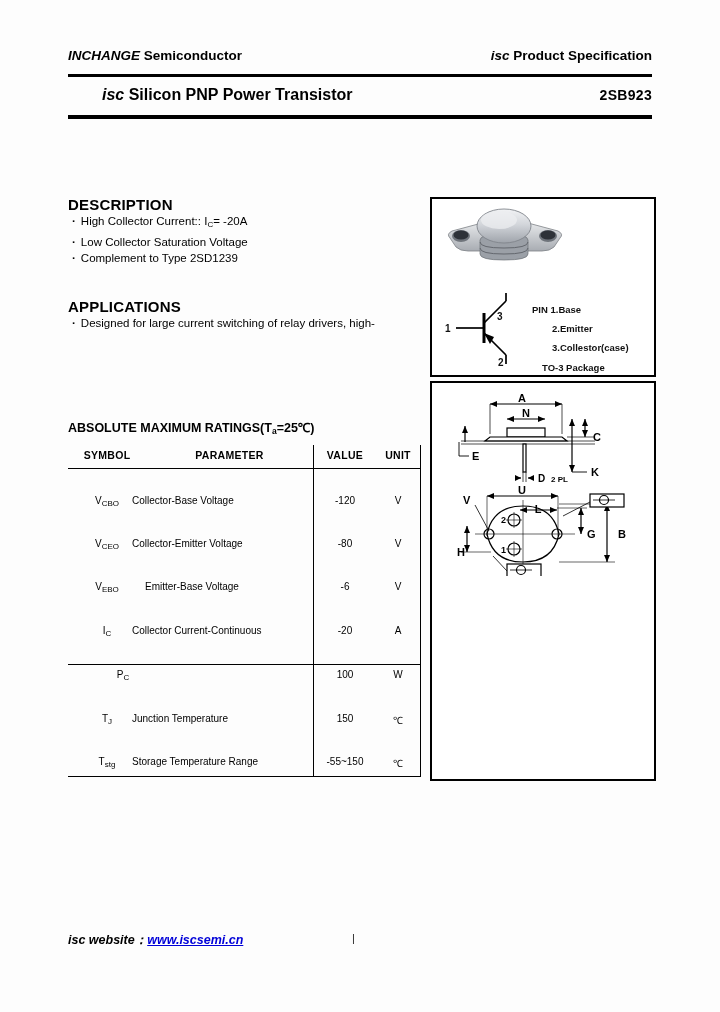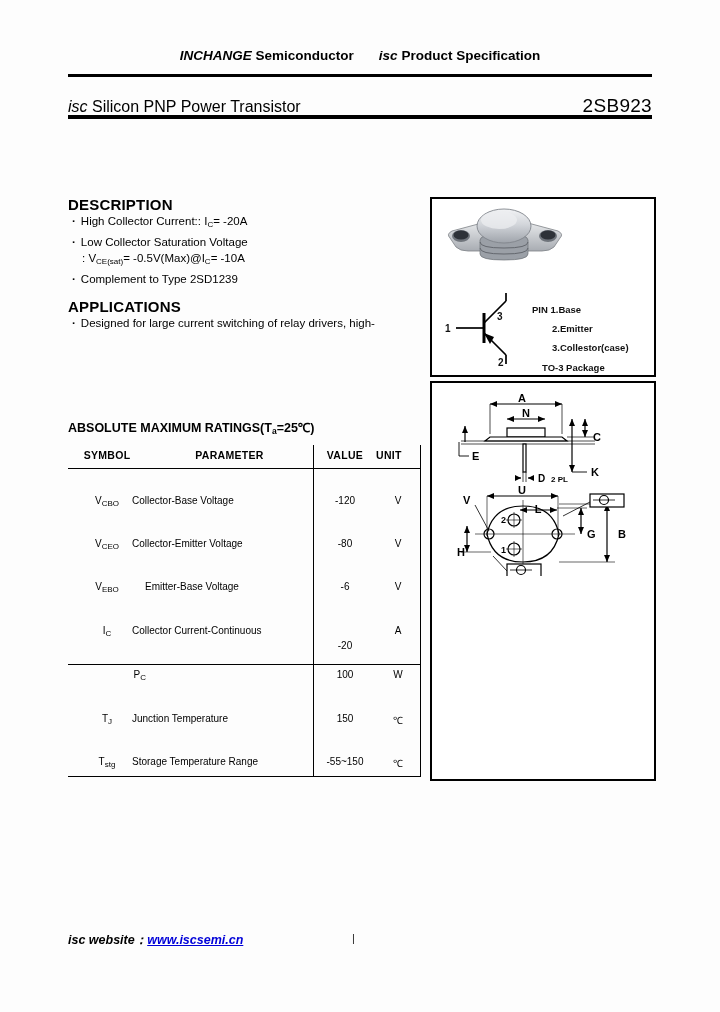--- a/index.html
+++ b/index.html
@@ -2,30 +2,30 @@
 <html><head>
 <meta charset="utf-8">
 <style>
   html,body{margin:0;padding:0;background:#8a8a8a;}
   body{font-family:"Liberation Sans",sans-serif;}
   .page{
     position:relative;width:720px;height:1012px;background:#fdfdfd;
     margin:0 auto;overflow:hidden;
   }
   
-  .hdr-row{position:absolute;left:68px;top:48px;width:584px;display:flex;justify-content:center;align-items:baseline;gap:25px;}
+  .hdr-row{position:absolute;left:68px;top:48px;width:584px;display:flex;justify-content:space-between;align-items:baseline;gap:25px;}
   .hdr-left{font-size:13.5px;font-weight:bold;}
   .hdr-left .it{font-style:italic;}
   .hdr-right{font-size:13.5px;font-weight:bold;}
   .hdr-right .it{font-style:italic;}
   .rule1{position:absolute;left:68px;top:74px;width:584px;height:3px;background:#000;}
   .title-row{position:absolute;left:68px;top:86px;width:584px;display:flex;justify-content:space-between;align-items:baseline;}
-  .title-left{font-size:16px;font-weight:normal;}
+  .title-left{font-size:16px;font-weight:bold;margin-left:34px;}
   .title-left .it{font-style:italic;}
-  .title-right{font-size:19px;font-weight:normal;letter-spacing:.3px;margin-top:9px;}
+  .title-right{font-size:14px;font-weight:bold;letter-spacing:.3px;}
   .rule2{position:absolute;left:68px;top:115px;width:584px;height:4px;background:#000;}
 
   
   .sec-title{position:absolute;font-size:15px;font-weight:bold;letter-spacing:.2px;}
   .bullets{position:absolute;font-size:11.5px;line-height:16.5px;}
   .bullets div{white-space:nowrap;}
   .bl{padding-left:9px;text-indent:-9px;}
   .bl:before{content:"\00B7";padding-right:5px;font-weight:bold;}
   .noind{padding-left:10px;}
   sub{font-size:8px;vertical-align:-2px;}
@@ -67,64 +67,63 @@
   <div class="title-row">
     <div class="title-left"><span class="it">isc</span><span> Silicon PNP Power Transistor</span></div>
     <div class="title-right">2SB923</div>
   </div>
   <div class="rule2"></div>
 
   <div class="sec-title" style="left:68px;top:196px;">DESCRIPTION</div>
   <div class="bullets" style="left:72px;top:213px;">
     <div class="bl"><span>High Collector Current:: I</span><sub>C</sub><span>= -20A</span></div>
     <div class="bl"><span>Low Collector Saturation Voltage</span></div>
-    <div class="noind"><span>: V</span><sub>CE(sat)</sub><span>= -0.5V(Max)@I</span><sub>C</sub><span>= -10A</span></div>
     <div class="bl"><span>Complement to Type 2SD1239</span></div>
   </div>
 
   <div class="sec-title" style="left:68px;top:298px;">APPLICATIONS</div>
   <div class="bullets" style="left:72px;top:315px;">
     <div class="bl"><span>Designed for large current switching of relay drivers, high-</span></div>
   </div>
 
   <div class="rt-title"><span>ABSOLUTE MAXIMUM RATINGS(T</span><sub>a</sub><span>=25℃)</span></div>
 
   <div class="tbl">
     <div class="vdiv"></div>
     <div class="rdiv"></div>
     <div class="hrow" style="top:23px;"></div>
     <div class="hrow" style="top:219px;"></div>
     <div class="hrow" style="top:331px;"></div>
 
     <div class="th" style="left:0px;top:4px;width:78px;text-align:center;">SYMBOL</div>
     <div class="th" style="left:78px;top:4px;width:167px;text-align:center;">PARAMETER</div>
     <div class="th" style="left:246px;top:4px;width:62px;text-align:center;">VALUE</div>
-    <div class="th" style="left:308px;top:4px;width:44px;text-align:left;">UNIT</div>
+    <div class="th" style="left:308px;top:4px;width:44px;text-align:center;">UNIT</div>
 
     <div class="cell sym" style="left:0px;top:50px;width:78px;"><span>V</span><sub>CBO</sub></div>
     <div class="cell" style="left:64px;top:50px;width:185px;">Collector-Base Voltage</div>
     <div class="cell ctr" style="left:246px;top:50px;width:62px;">-120</div>
     <div class="cell ctr" style="left:308px;top:50px;width:44px;">V</div>
 
     <div class="cell sym" style="left:0px;top:93px;width:78px;"><span>V</span><sub>CEO</sub></div>
     <div class="cell" style="left:64px;top:93px;width:185px;">Collector-Emitter Voltage</div>
     <div class="cell ctr" style="left:246px;top:93px;width:62px;">-80</div>
     <div class="cell ctr" style="left:308px;top:93px;width:44px;">V</div>
 
     <div class="cell sym" style="left:0px;top:136px;width:78px;"><span>V</span><sub>EBO</sub></div>
     <div class="cell" style="left:64px;top:136px;width:185px;padding-left:13px;">Emitter-Base Voltage</div>
     <div class="cell ctr" style="left:246px;top:136px;width:62px;">-6</div>
     <div class="cell ctr" style="left:308px;top:136px;width:44px;">V</div>
 
     <div class="cell sym" style="left:0px;top:180px;width:78px;"><span>I</span><sub>C</sub></div>
     <div class="cell" style="left:64px;top:180px;width:185px;">Collector Current-Continuous</div>
-    <div class="cell ctr" style="left:246px;top:180px;width:62px;margin-top:15px;">-20</div>
+    <div class="cell ctr" style="left:246px;top:180px;width:62px;">-20</div>
     <div class="cell ctr" style="left:308px;top:180px;width:44px;">A</div>
 
-    <div class="cell sym" style="left:0px;top:224px;width:78px;text-align:right;"><span>P</span><sub>C</sub></div>
+    <div class="cell sym" style="left:16px;top:224px;width:78px;"><span>P</span><sub>C</sub></div>
     <div class="cell ctr" style="left:246px;top:224px;width:62px;">100</div>
     <div class="cell ctr" style="left:308px;top:224px;width:44px;">W</div>
 
     <div class="cell sym" style="left:0px;top:268px;width:78px;"><span>T</span><sub>J</sub></div>
     <div class="cell" style="left:64px;top:268px;width:185px;">Junction Temperature</div>
     <div class="cell ctr" style="left:246px;top:268px;width:62px;">150</div>
     <div class="cell ctr" style="left:308px;top:268px;width:44px;">℃</div>
 
     <div class="cell sym" style="left:0px;top:311px;width:78px;"><span>T</span><sub>stg</sub></div>
     <div class="cell" style="left:64px;top:311px;width:185px;">Storage Temperature Range</div>

